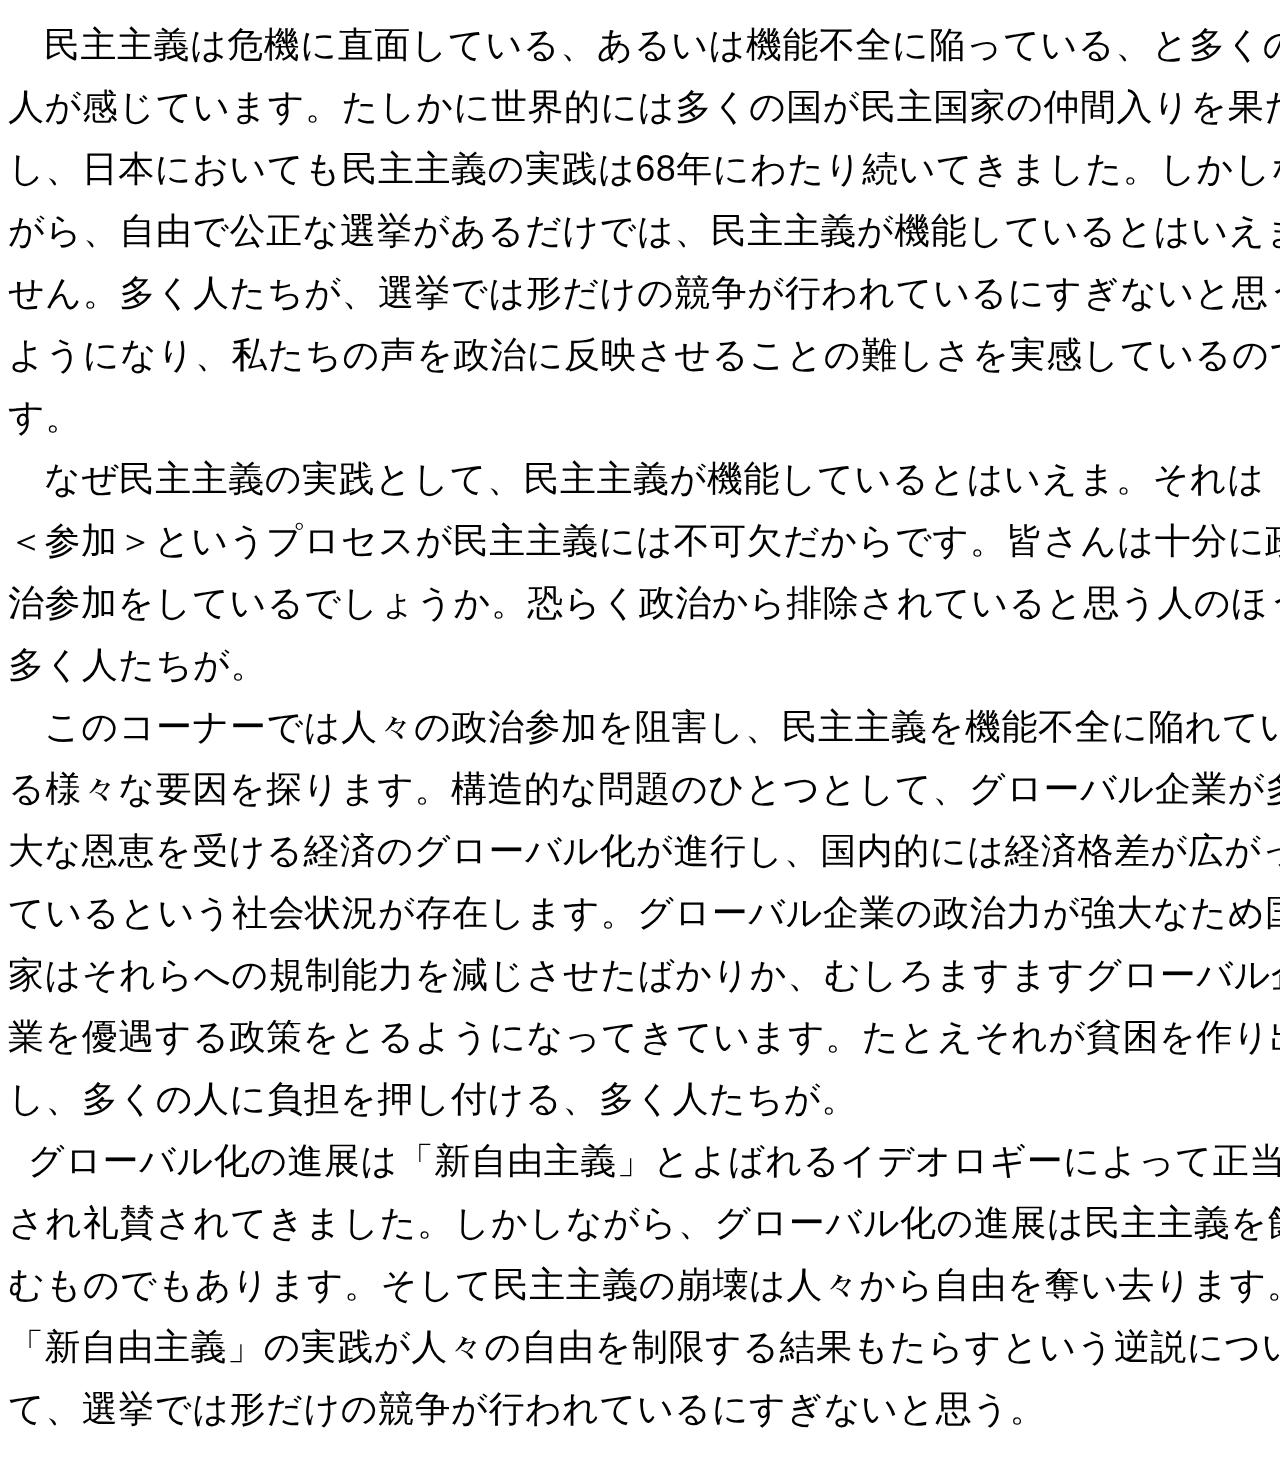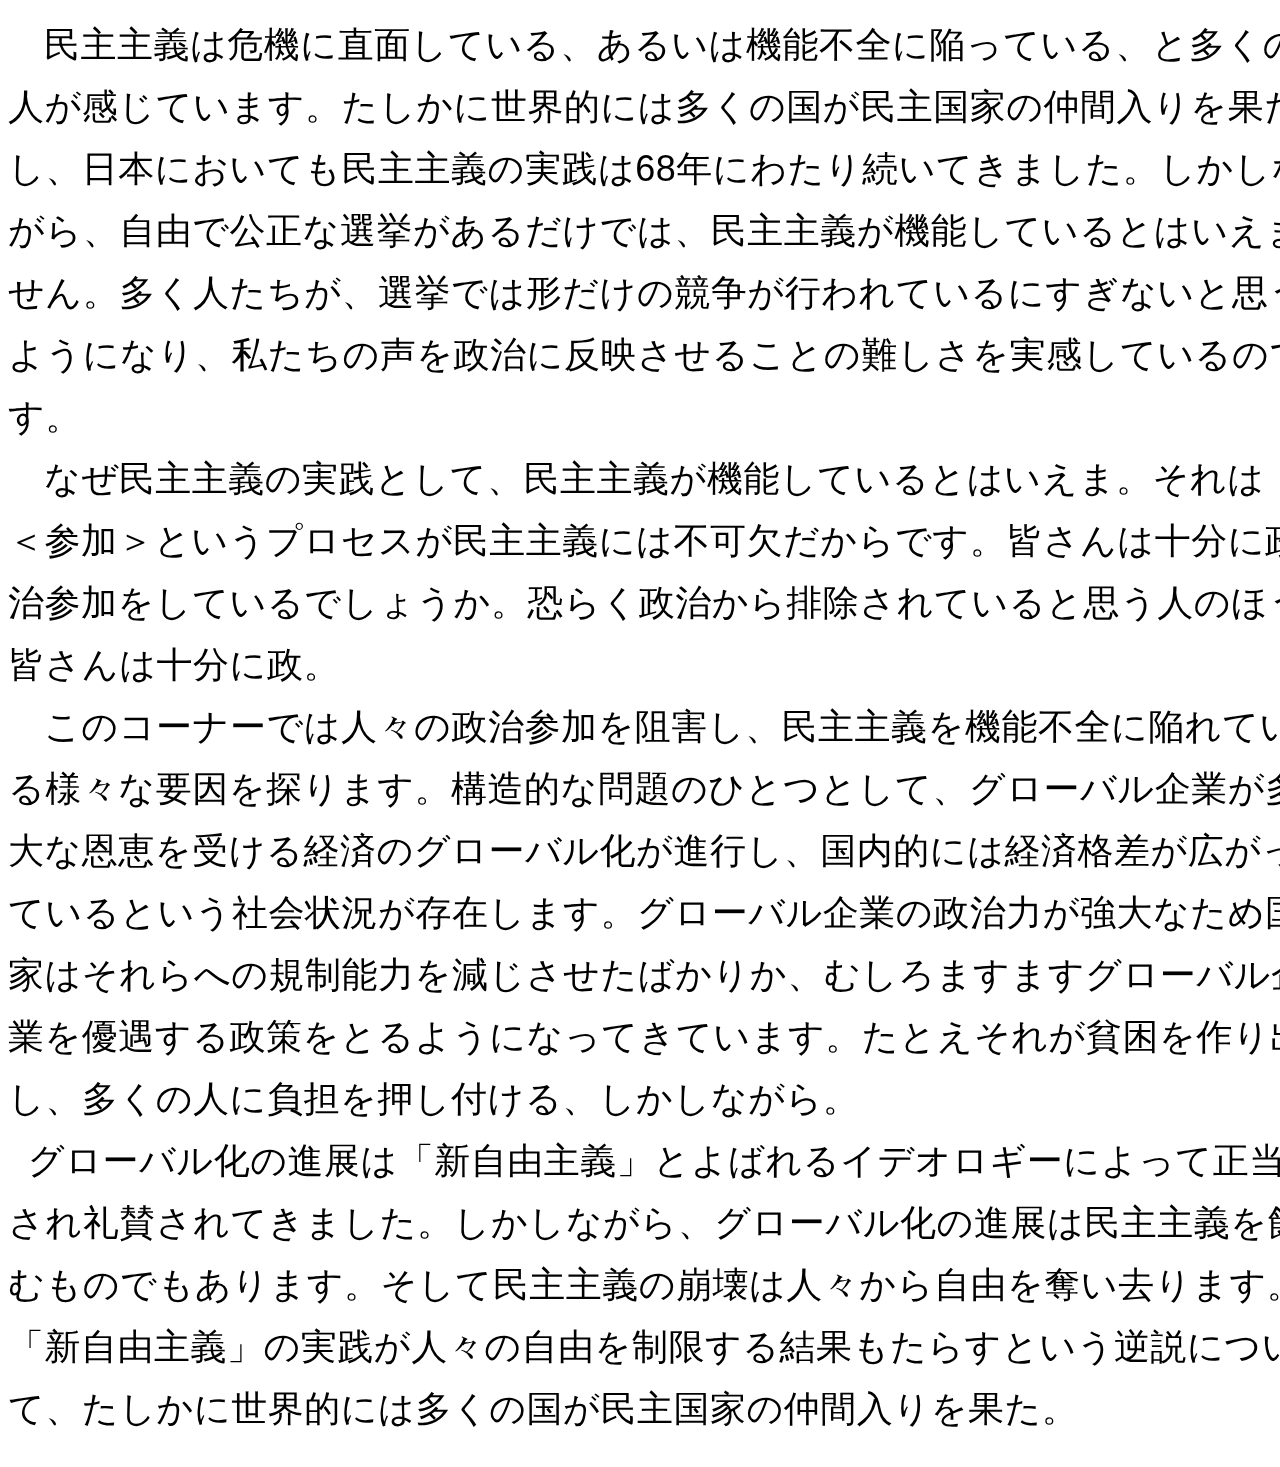--- a/index.html
+++ b/index.html
@@ -43,34 +43,34 @@
     <span class="line">がら、自由で公正な選挙があるだけでは、民主主義が機能しているとはいえま</span>
     <span class="line">せん。多く人たちが、選挙では形だけの競争が行われているにすぎないと思う</span>
     <span class="line">ようになり、私たちの声を政治に反映させることの難しさを実感しているので</span>
     <span class="line">す。</span>
   </p>
 
   <p class="para">
     <span class="line indent-full">なぜ民主主義の実践として、民主主義が機能しているとはいえま。それは</span>
     <span class="line">＜参加＞というプロセスが民主主義には不可欠だからです。皆さんは十分に政</span>
     <span class="line">治参加をしているでしょうか。恐らく政治から排除されていると思う人のほう</span>
-    <span class="line">皆さんは十分に政。</span>
+    <span class="line">多く人たちが。</span>
   </p>
 
   <p class="para">
     <span class="line indent-full">このコーナーでは人々の政治参加を阻害し、民主主義を機能不全に陥れてい</span>
     <span class="line">る様々な要因を探ります。構造的な問題のひとつとして、グローバル企業が多</span>
     <span class="line">大な恩恵を受ける経済のグローバル化が進行し、国内的には経済格差が広がっ</span>
     <span class="line">ているという社会状況が存在します。グローバル企業の政治力が強大なため国</span>
     <span class="line">家はそれらへの規制能力を減じさせたばかりか、むしろますますグローバル企</span>
     <span class="line">業を優遇する政策をとるようになってきています。たとえそれが貧困を作り出</span>
-    <span class="line">し、多くの人に負担を押し付ける、しかしながら。</span>
+    <span class="line">し、多くの人に負担を押し付ける、多く人たちが。</span>
   </p>
 
   <p class="para">
     <span class="line indent-small">グローバル化の進展は「新自由主義」とよばれるイデオロギーによって正当化</span>
     <span class="line">され礼賛されてきました。しかしながら、グローバル化の進展は民主主義を蝕</span>
     <span class="line">むものでもあります。そして民主主義の崩壊は人々から自由を奪い去ります。</span>
     <span class="line">「新自由主義」の実践が人々の自由を制限する結果もたらすという逆説につい</span>
-    <span class="line">て、たしかに世界的には多くの国が民主国家の仲間入りを果た。</span>
+    <span class="line">て、選挙では形だけの競争が行われているにすぎないと思う。</span>
   </p>
 
 </div>
 
 </body></html>

